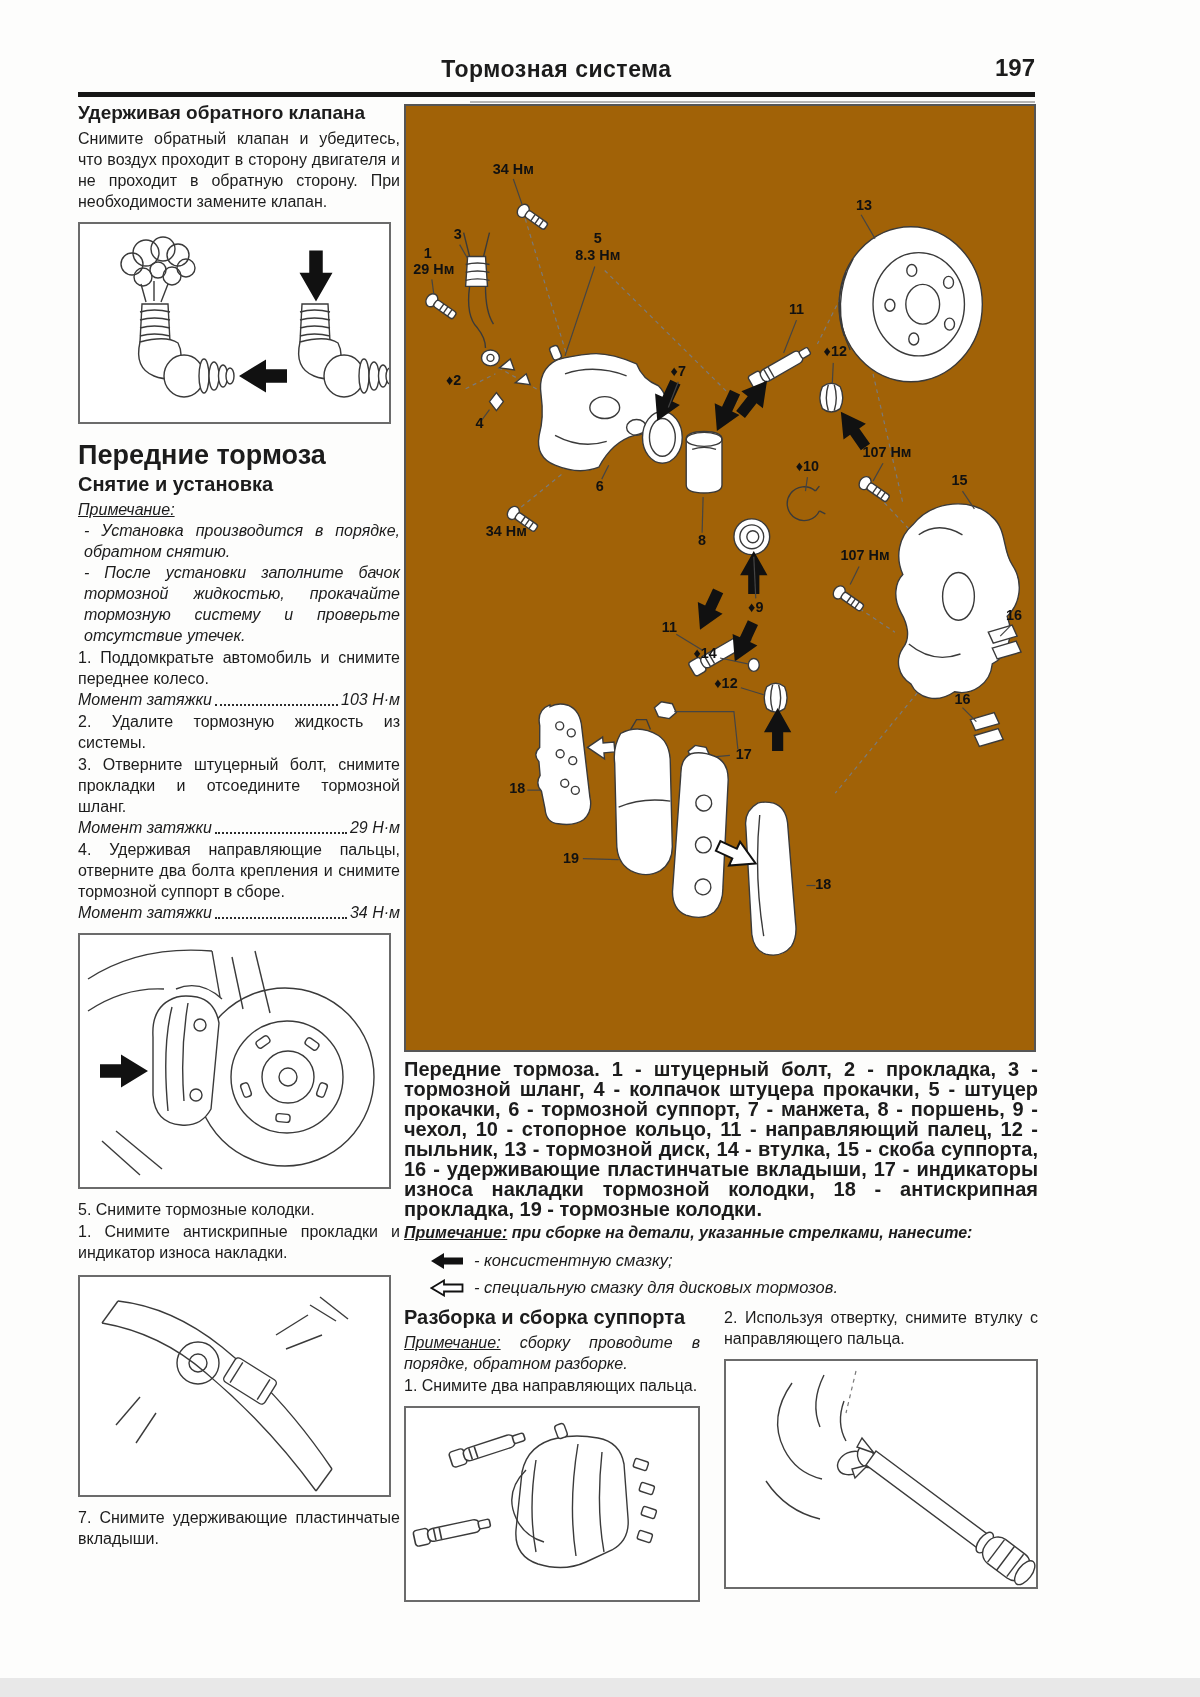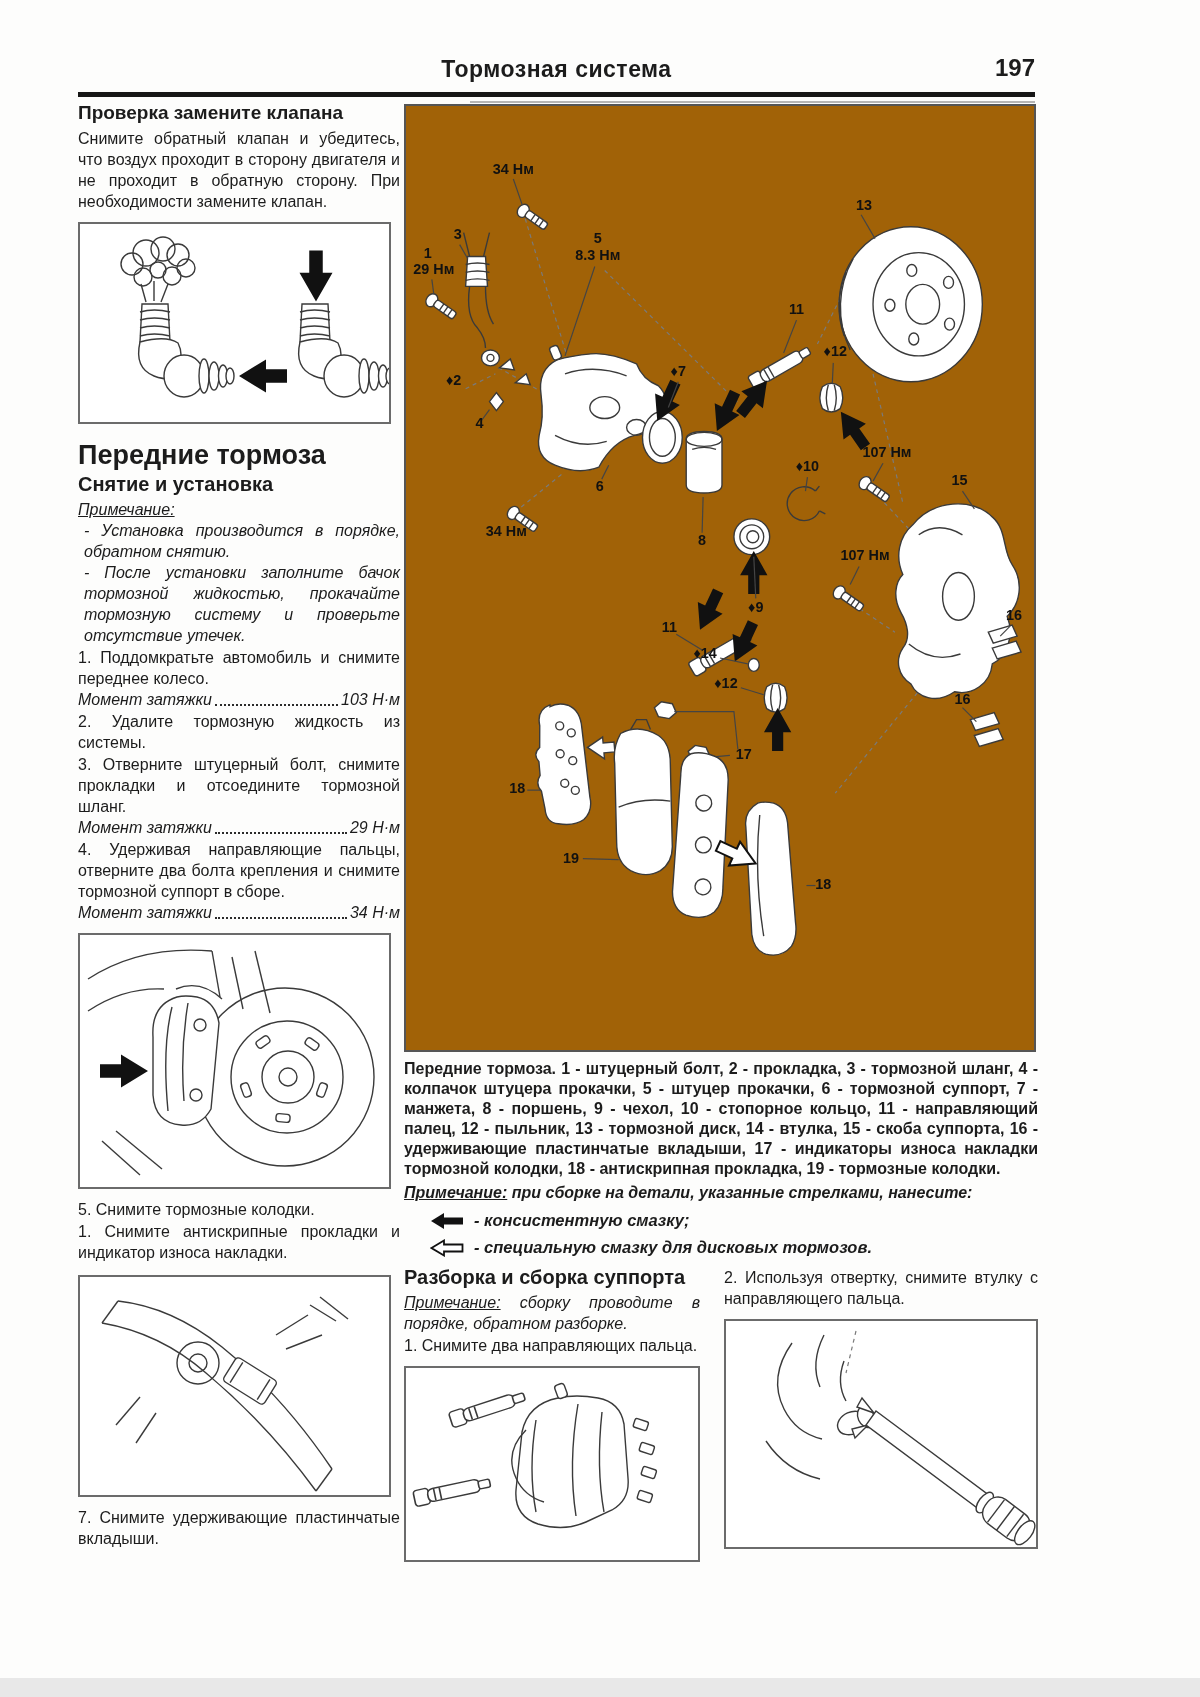--- a/index.html
+++ b/index.html
@@ -28,24 +28,24 @@
   .note{font-size:16px;line-height:21px;font-style:italic;text-align:justify;margin:0;}
   .u{text-decoration:underline;}
   .torque{display:flex;align-items:flex-end;font-size:16px;line-height:21px;
     font-style:italic;margin:0;}
   .leader{flex:1;border-bottom:2px dotted #2a2a2a;margin:0 3px 4px 3px;}
   .box{border:2px solid #6b6b6b;background:#fff;margin-top:10px;}
   .box svg{display:block;}
 
   
   .diagram-box{border:2px solid #555;background:#a16207;width:628px;height:944px;}
-  .cap{font-size:16px;line-height:20px;font-weight:bold;text-align:justify;margin:7px 0 0 0;}
+  .cap{font-size:20px;line-height:20px;font-weight:bold;text-align:justify;margin:7px 0 0 0;}
   .capnote{font-size:16px;line-height:20px;font-weight:bold;font-style:italic;margin:4px 0 0 0;}
   .legend-row{display:flex;align-items:center;gap:10px;margin:8px 0 0 26px;
-    font-size:16.5px;font-weight:bold;font-style:italic;}
+    font-size:16.5px;font-weight:normal;font-style:italic;}
   .legend-row svg{flex:0 0 auto;}
 
   .bottom{display:flex;margin-top:8px;gap:24px;}
   .bsub-l{width:296px;}
   .bsub-r{width:314px;}
   .bsub-r .step{margin-top:2px;}
 
   
   svg .ln{stroke:#3a3a3a;stroke-width:1.4;fill:none;}
   svg .fw{stroke:#3a3a3a;stroke-width:1.4;fill:#fff;}
@@ -58,21 +58,21 @@
 
 <div class="page">
 
   <div class="hdr-title">Тормозная система</div>
   <div class="hdr-num">197</div>
   <div class="hdr-rule"></div>
   <div class="hdr-rule2"></div>
 
   <div class="leftcol">
 
-    <p class="h3">Проверка замените клапана</p>
+    <p class="h3">Удерживая обратного клапана</p>
     <p class="body">Снимите обратный клапан и убедитесь, что воздух проходит в сторону двигателя и не проходит в обратную сторону. При необходимости замените клапан.</p>
 
     <div class="box" style="width:309px;height:198px;">
       <svg width="309" height="198" viewBox="0 0 309 198">
         <defs>
           <path id="arr" d="M0,-16 L11,2 L4.5,2 L4.5,16 L-4.5,16 L-4.5,2 L-11,2 Z"></path>
           <g id="boltg">
             <ellipse class="fw" cx="0" cy="0" rx="5.5" ry="7"></ellipse>
             <rect class="fw" x="4" y="-4" width="24" height="8" rx="2.5"></rect>
             <line class="ln" x1="12" y1="-4" x2="12" y2="4"></line>

